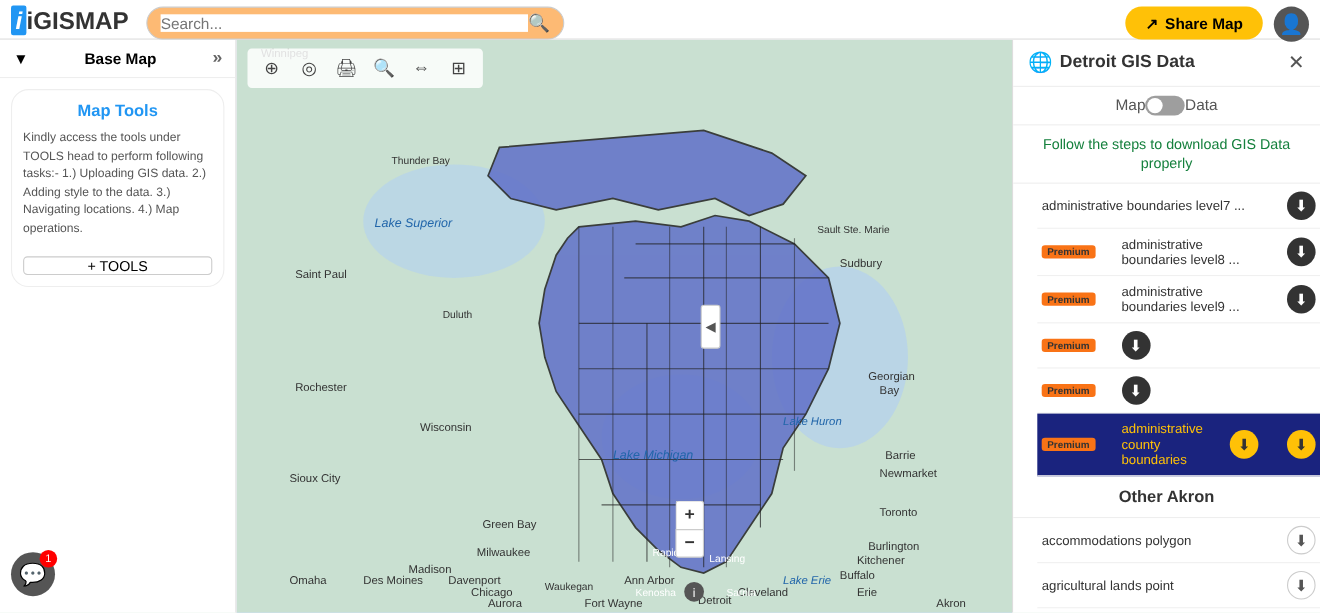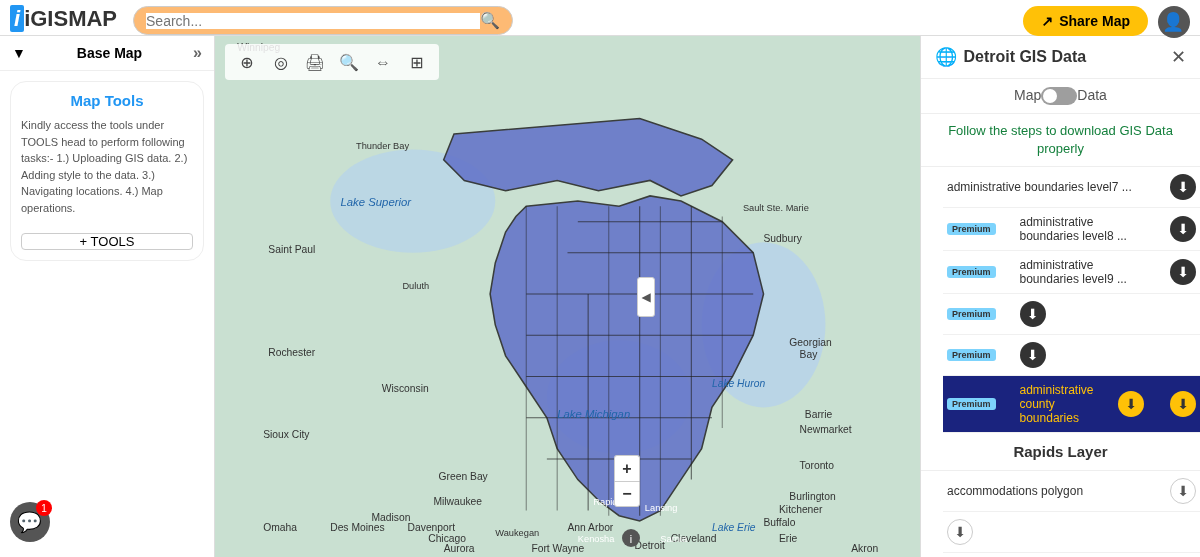--- a/index.html
+++ b/index.html
@@ -293,21 +293,21 @@
       padding: 7px 4px;
       border-bottom: 1px solid #f0f0f0;
       gap: 24px;
       margin-left: 22px;
     }
     .layer-item.selected {
       background: #1a237e;
     }
     .layer-item.selected .layer-name { color: #FFC107; font-weight: normal; }
     .premium-badge {
-      background: #7dd3fc;
+      background: #f97316;
       color: #333;
       font-size: 9px;
       font-weight: bold;
       padding: 1px 5px;
       border-radius: 3px;
       flex-shrink: 0;
     }
     .layer-name {
       flex: 1;
       font-size: 12px;
@@ -547,27 +547,28 @@
 
   </div>
           <div class="layer-item selected">
     <span class="premium-badge">Premium</span>
     <span class="layer-name">administrative county boundaries</span>
     <div class="download-btn yellow">⬇</div>
     <div class="download-btn yellow" style="margin-left:2px;">⬇</div>
   </div>
         </div>
 
-      <div class="section-header">Rapids Layer</div>
+      <div class="section-header">Other Akron</div>
       <div id="other-layers">
           <div class="layer-item">
     <span class="layer-name">accommodations polygon</span>
     <div class="download-btn outline">⬇</div>
   </div>
           <div class="layer-item">
+    <span class="layer-name">agricultural lands point</span>
     <div class="download-btn outline">⬇</div>
   </div>
         </div>
     </div>
   </div>
 
   <div class="chat-bubble">
     <span class="chat-bubble-icon">💬</span>
     <span class="chat-badge">1</span>
   </div>

